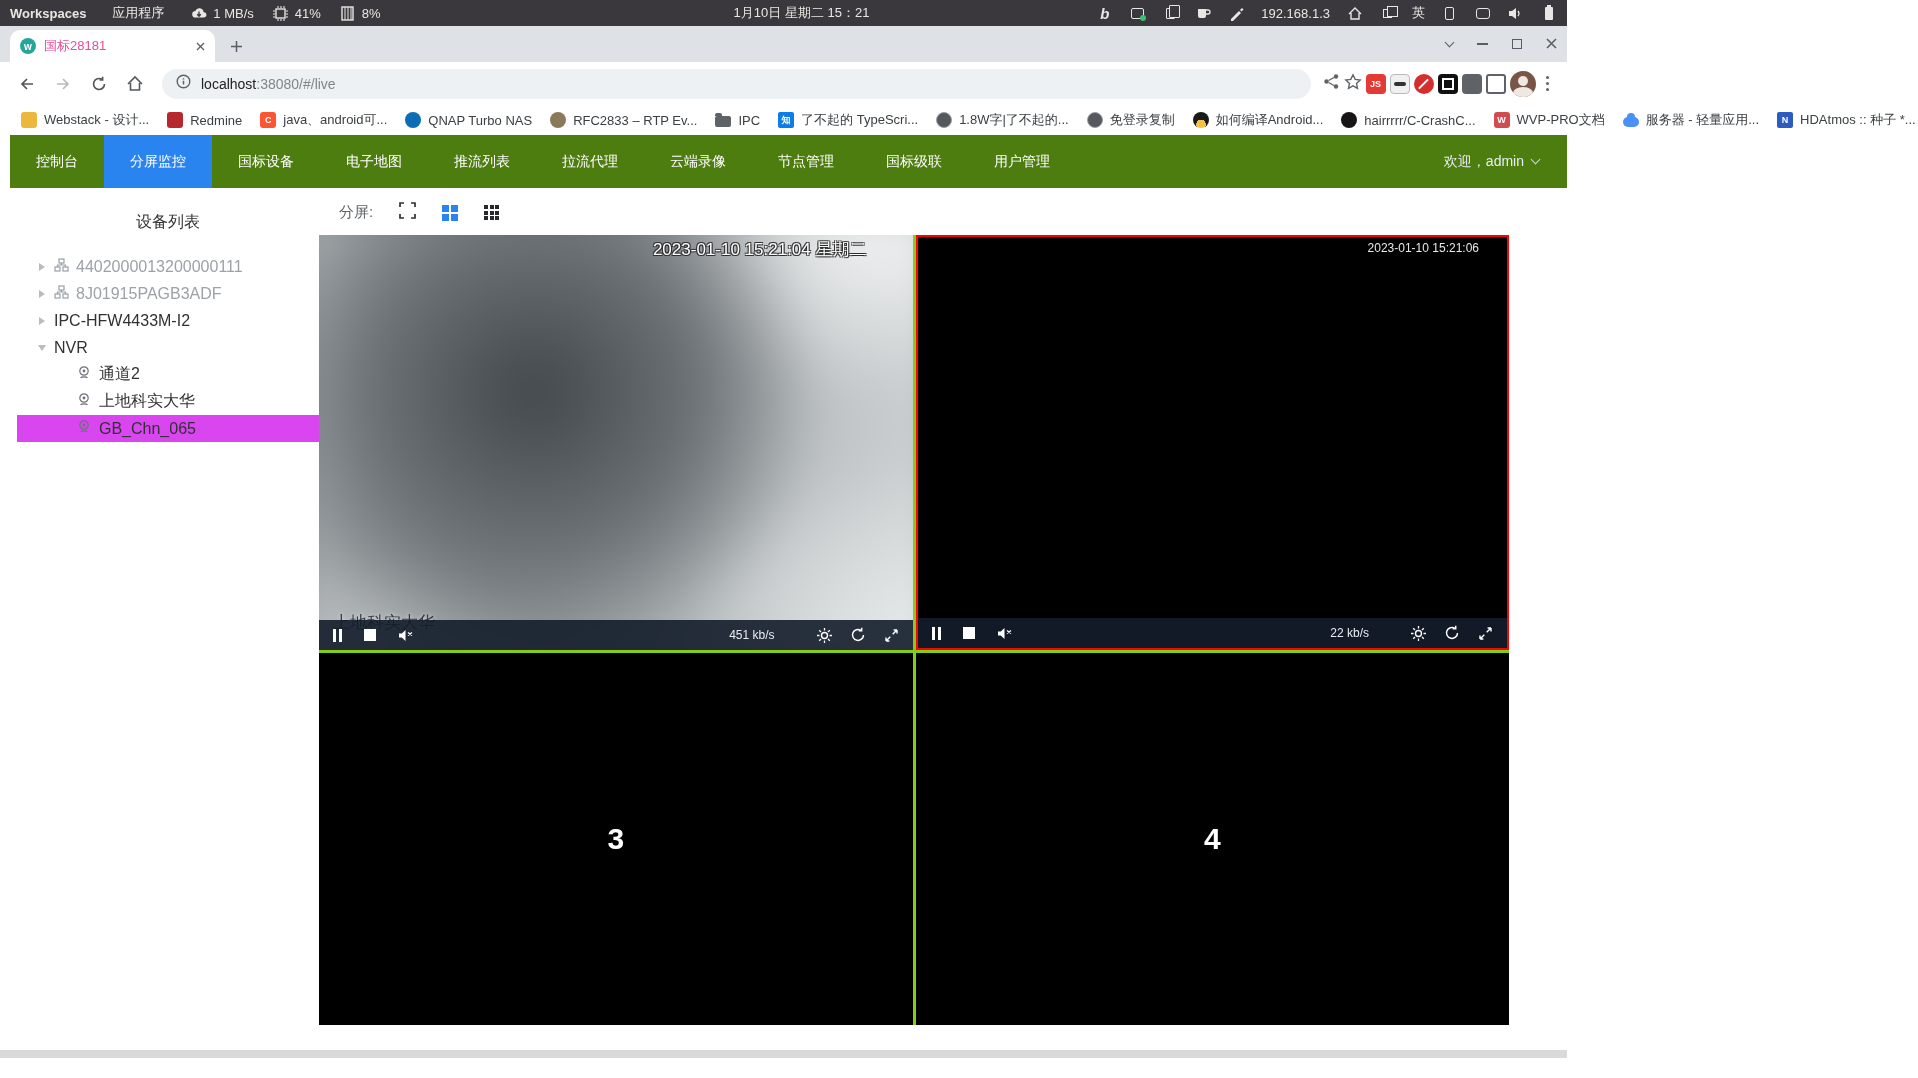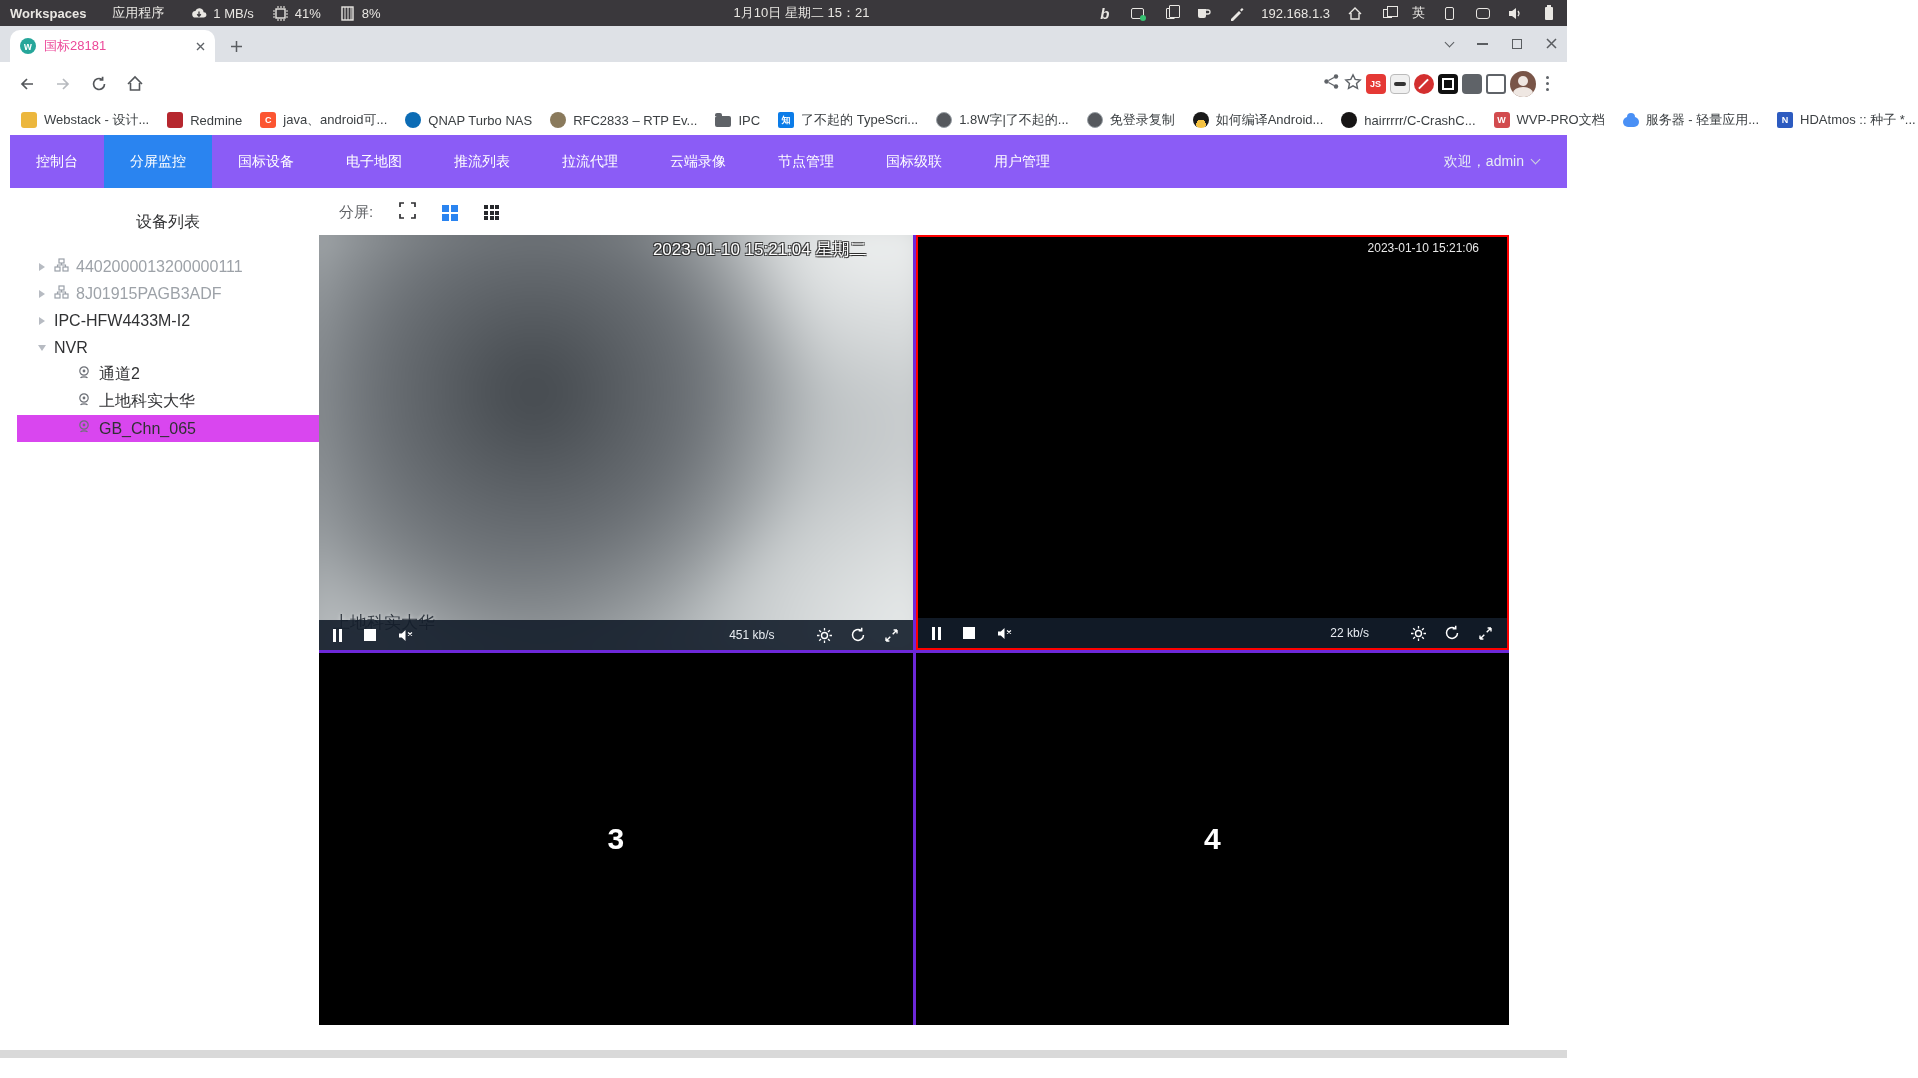--- a/index.html
+++ b/index.html
@@ -87,21 +87,21 @@
   .f-globe { background:#55585d; border-radius:50%; border:1.5px solid #9aa0a6; }
   .f-penguin { border-radius:50%; background:radial-gradient(circle at 50% 78%, #f5c242 0 32%, #1a1a1a 33%); }
   .f-github { background:#171515; border-radius:50%; }
   .f-wvp { background:#d24b4e; }
   .f-cloud { width:16px; height:10px; border-radius:6px; background:#4a90f5; margin-top:4px; position:relative; }
   .f-cloud::before { content:""; position:absolute; left:4px; top:-4px; width:8px; height:8px; border-radius:50%; background:#4a90f5; }
   .f-nas { background:#2d5bc0; border-radius:2px; }
 
   
   .app { flex:1; background:#fff; display:flex; flex-direction:column; }
-  .wvp-nav { height:53px; background:#8b5cf6; margin-left:10px; display:flex; align-items:stretch; }
+  .wvp-nav { height:53px; background:#4d7c0f; margin-left:10px; display:flex; align-items:stretch; }
   .wvp-nav .item { display:flex; align-items:center; padding:0 26px; color:#fff; font-size:14px; }
   .wvp-nav .item.active { background:#2a84f0; }
   .wvp-welcome { margin-left:auto; margin-right:28px; display:flex; align-items:center; gap:8px; color:#e7edf5; font-size:14px; }
   .wvp-caret { width:7px; height:7px; border-right:1.4px solid #cfd6df; border-bottom:1.4px solid #cfd6df;
     transform:rotate(45deg); margin-top:-4px; }
 
   .content { display:flex; height:854px; }
   .dev-panel { width:302px; margin-left:17px; flex-shrink:0; }
   .dev-title { text-align:center; font-size:16px; color:#303133; padding-top:24px; padding-bottom:20px; }
   .trow { height:27px; display:flex; align-items:center; font-size:16px; color:#303133; padding-left:22px; }
@@ -116,21 +116,21 @@
   .cam-ic { margin-right:8px; flex-shrink:0; }
 
   .viewer { flex:1; padding-right:58px; }
   .split-bar { display:flex; align-items:center; gap:26px; padding:14px 0 12px 20px; }
   .split-label { font-size:15px; color:#606266; }
   .grid2-ic { display:grid; grid-template-columns:7px 7px; grid-template-rows:7px 7px; gap:2px; }
   .grid2-ic i { background:#2a84f0; }
   .grid3-ic { display:grid; grid-template-columns:4px 4px 4px; grid-template-rows:4px 4px 4px; gap:1.5px; }
   .grid3-ic i { background:#26282b; }
 
-  .vgrid { display:grid; grid-template-columns:1fr 1fr; grid-template-rows:415px 372px; gap:3px; background:#6d28d9; }
+  .vgrid { display:grid; grid-template-columns:1fr 1fr; grid-template-rows:415px 372px; gap:3px; background:#84cc16; }
   .tile { position:relative; overflow:hidden; background:#000; }
   .tile1-bg { position:absolute; inset:-45px; filter:blur(24px);
     background:
       radial-gradient(42% 55% at 38% 40%, #41464b 0%, #6b7075 55%, rgba(160,164,166,0) 100%),
       radial-gradient(50% 45% at 88% 10%, #f0f2f2 0%, rgba(240,242,242,0) 70%),
       radial-gradient(55% 50% at 96% 88%, #e8ebeb 0%, rgba(232,235,235,0) 70%),
       radial-gradient(45% 40% at 12% 96%, #c2c6c8 0%, rgba(194,198,200,0) 70%),
       linear-gradient(100deg, #aeb3b6 0%, #8f9497 35%, #b9bec0 70%, #d4d7d8 100%); }
   .osd-time { position:absolute; top:3px; right:46px; font-size:17px; color:#fff; z-index:3;
     text-shadow:-1px -1px 0 rgba(45,45,45,.9), 1px -1px 0 rgba(45,45,45,.9),
@@ -281,20 +281,31 @@
       <svg width="18" height="18" viewBox="0 0 18 18">
           <path d="M14.5 9A5.5 5.5 0 1 1 12 4.4" fill="none" stroke="#54575b" stroke-width="1.7"></path>
           <path d="M12.6 1.8v3h-3" fill="none" stroke="#54575b" stroke-width="1.7"></path>
         </svg>
     </span>
     <span class="navbtn">
       <svg width="18" height="18" viewBox="0 0 18 18">
           <path d="M2 9 9 2l7 7M4.5 8v7h9V8" fill="none" stroke="#54575b" stroke-width="1.6"></path>
         </svg>
     </span>
+    <div class="urlpill">
+      <span>
+        <svg width="15" height="15" viewBox="0 0 15 15">
+            <circle cx="7.5" cy="7.5" r="6.3" fill="none" stroke="#5f6368" stroke-width="1.4"></circle>
+            <path d="M7.5 6.8v3.6M7.5 4.2v1.3" stroke="#5f6368" stroke-width="1.5"></path>
+          </svg>
+      </span>
+      <span>
+        <span class="url-host">localhost</span><span class="url-rest">:38080/#/live</span>
+      </span>
+    </div>
     <div class="tb-right">
       <span>
         <svg width="17" height="17" viewBox="0 0 17 17">
             <circle cx="13" cy="3.5" r="2.2" fill="#5f6368"></circle>
             <circle cx="3.5" cy="8.5" r="2.2" fill="#5f6368"></circle>
             <circle cx="13" cy="13.5" r="2.2" fill="#5f6368"></circle>
             <path d="M5.5 7.5 11 4.5M5.5 9.5l5.5 3" stroke="#5f6368" stroke-width="1.3"></path>
           </svg>
       </span>
       <span>

